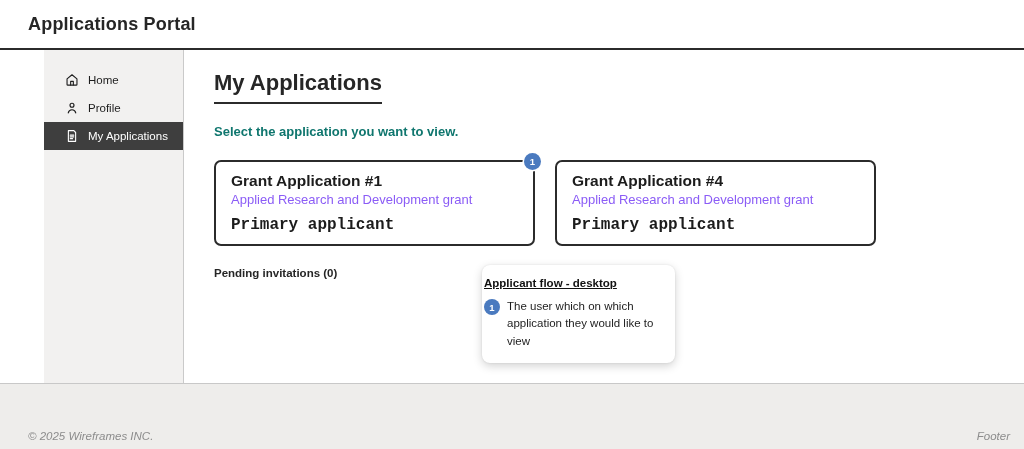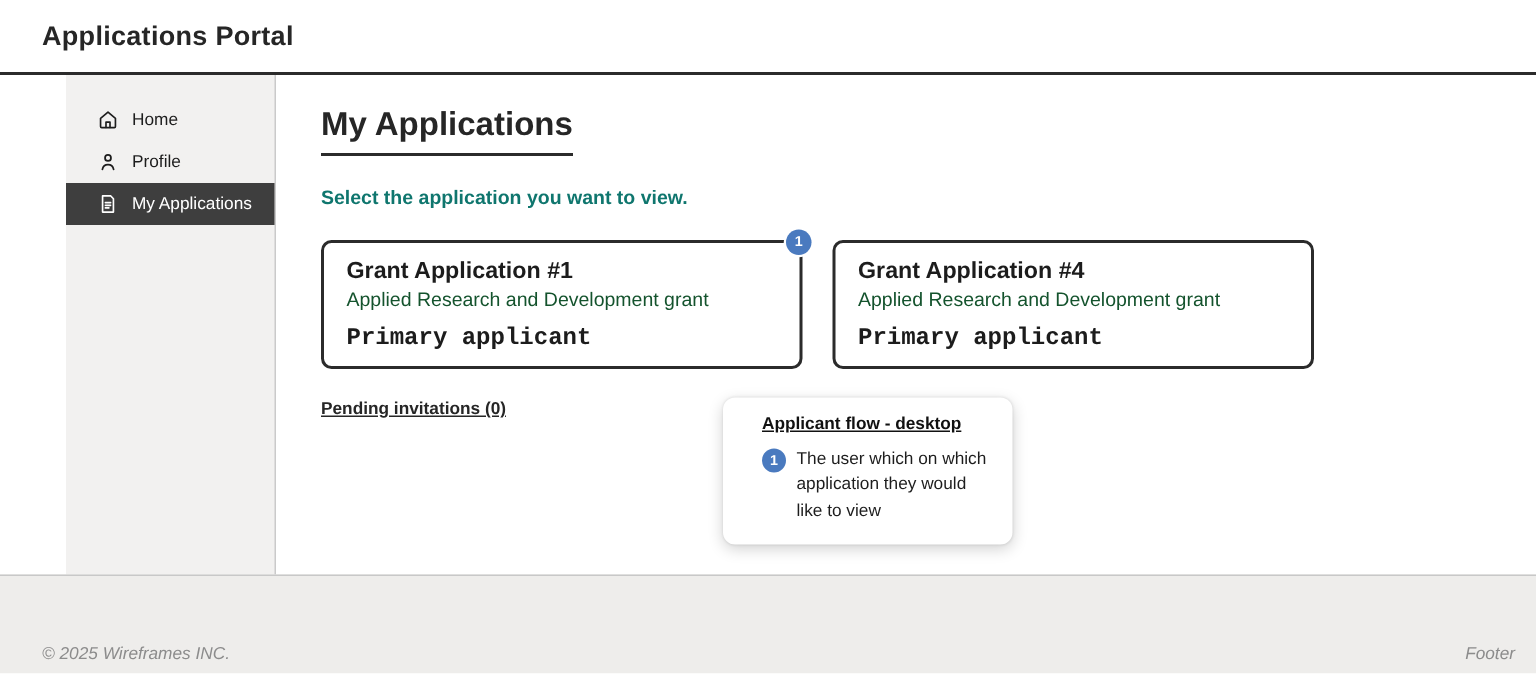--- a/index.html
+++ b/index.html
@@ -87,21 +87,21 @@
     position: relative;
     width: 321px;
     height: 86px;
     border: 2px solid #2b2b2b;
     border-radius: 7px;
     padding: 10px 15px;
     background: #ffffff;
     cursor: pointer;
   }
   .card-title { font-size: 15.5px; font-weight: 700; color: #1c1c1c; }
-  .card-desc  { font-size: 13px; color: #14532d; margin-top: 2px; }
+  .card-desc  { font-size: 13px; color: #8b5cf6; margin-top: 2px; }
   .card-role  { font-size: 16px; font-weight: 700; color: #1c1c1c; margin-top: 9px; font-family: Liberation Mono, monospace; }
   .badge {
     position: absolute;
     top: -9px;
     right: -8px;
     width: 17px;
     height: 17px;
     border-radius: 50%;
     background: #4a7abf;
     box-shadow: 0 0 0 1.5px #ffffff;
@@ -111,33 +111,32 @@
     display: flex;
     align-items: center;
     justify-content: center;
   }
   .pending-link {
     display: inline-block;
     margin-top: 21px;
     font-size: 11.5px;
     font-weight: 700;
     color: #262626;
-    text-decoration: underline;
     cursor: pointer;
   }
   
   .annotation {
     position: absolute;
     left: 298px;
     top: 215px;
     width: 193px;
     min-height: 93px;
     background: #ffffff;
     border-radius: 8px;
-    padding: 12px 13px 13px 26px;
+    padding: 12px 13px 13px 2px;
     box-shadow: 0 3px 10px rgba(0,0,0,0.18), 0 0 2px rgba(0,0,0,0.10);
   }
   .annotation-title {
     font-size: 11.5px;
     font-weight: 700;
     color: #111111;
     text-decoration: underline;
   }
   .annotation-row {
     display: flex;

